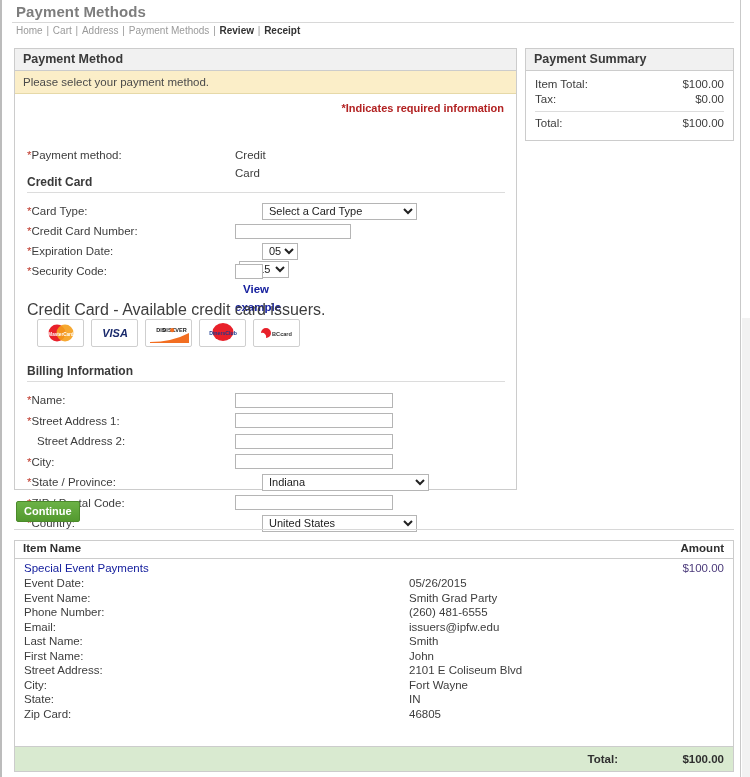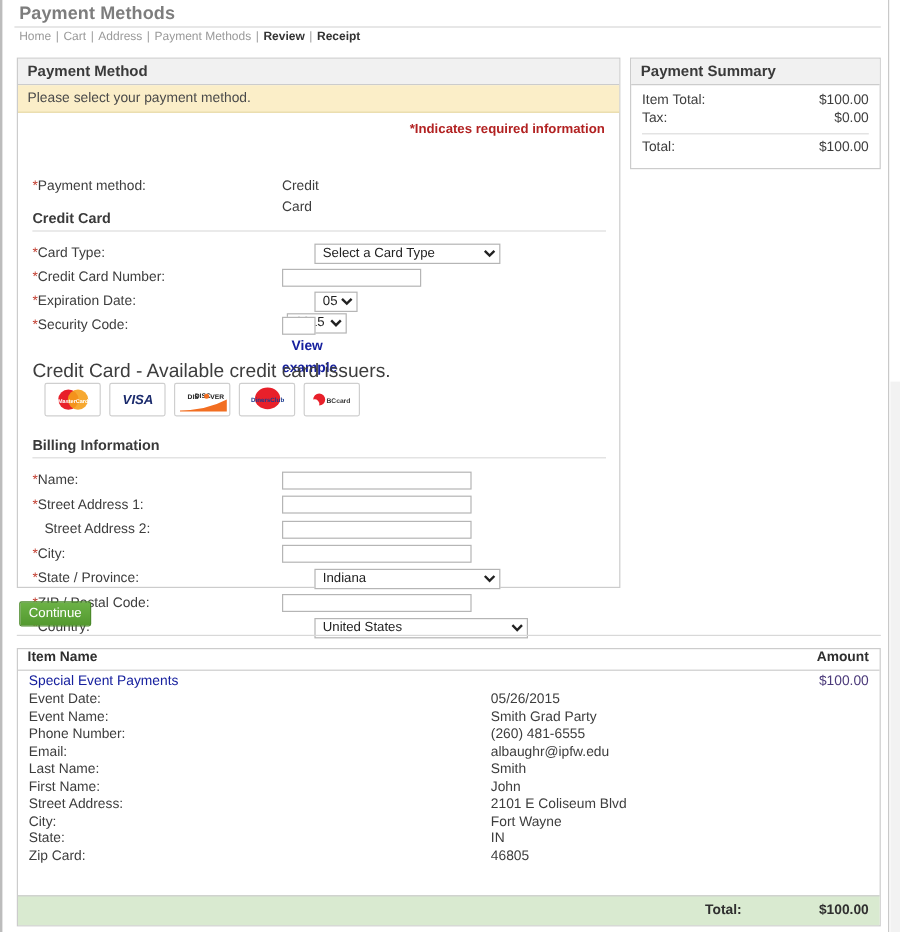--- a/index.html
+++ b/index.html
@@ -172,21 +172,21 @@
 
   
   #continue-btn {
     position: absolute;
     left: 14px; top: 501px;
     background: linear-gradient(#6cb246, #53992f);
     border: 1px solid #4b8a2a;
     border-radius: 2px;
     color: #ffffff;
     font-family: "Liberation Sans", sans-serif;
-    font-weight: normal;
+    font-weight: bold;
     font-size: 11px;
     padding: 3px 7px 4px 7px;
     cursor: pointer;
   }
   .continue-rule {
     position: absolute;
     left: 12px; top: 529px;
     width: 720px; height: 1px;
     background: #d8d8d8;
   }
@@ -335,29 +335,29 @@
           <div class="row" style="top: 338px;">
             <span class="lbl" style="left: 10px;">Street Address 2:</span>
             <span class="field"><input type="text" class="txt" style="width: 158px;"></span>
           </div>
           <div class="row" style="top: 358.5px;">
             <span class="lbl"><span class="req">*</span>City:</span>
             <span class="field"><input type="text" class="txt" style="width: 158px;"></span>
           </div>
           <div class="row" style="top: 379px;">
             <span class="lbl"><span class="req">*</span>State / Province:</span>
-            <span class="field"><select class="sel" style="width: 155px;"><option>Indiana</option></select></span>
+            <span class="field"><select class="sel" style="width: 167px;"><option>Indiana</option></select></span>
           </div>
           <div class="row" style="top: 399.5px;">
             <span class="lbl"><span class="req">*</span>ZIP / Postal Code:</span>
             <span class="field"><input type="text" class="txt" style="width: 158px;"></span>
           </div>
           <div class="row" style="top: 420px;">
             <span class="lbl"><span class="req">*</span>Country:</span>
-            <span class="field"><select class="sel" style="width: 178px;"><option>United States</option></select></span>
+            <span class="field"><select class="sel" style="width: 155px;"><option>United States</option></select></span>
           </div>
         </div>
     </div>
   </div>
 
   <div class="panel" id="summary-panel">
     <div class="panel-head">Payment Summary</div>
     <div class="sum-body">
       <div id="summary-rows">
           <div class="sum-row">
@@ -396,21 +396,21 @@
           <div class="detail-row" style="top: 31.5px;">
             <span class="dk">Event Name:</span>
             <span class="dv">Smith Grad Party</span>
           </div>
           <div class="detail-row" style="top: 46px;">
             <span class="dk">Phone Number:</span>
             <span class="dv">(260) 481-6555</span>
           </div>
           <div class="detail-row" style="top: 60.5px;">
             <span class="dk">Email:</span>
-            <span class="dv">albaughr@ipfw.edu</span>
+            <span class="dv">issuers@ipfw.edu</span>
           </div>
           <div class="detail-row" style="top: 75px;">
             <span class="dk">Last Name:</span>
             <span class="dv">Smith</span>
           </div>
           <div class="detail-row" style="top: 89.5px;">
             <span class="dk">First Name:</span>
             <span class="dv">John</span>
           </div>
           <div class="detail-row" style="top: 104px;">

